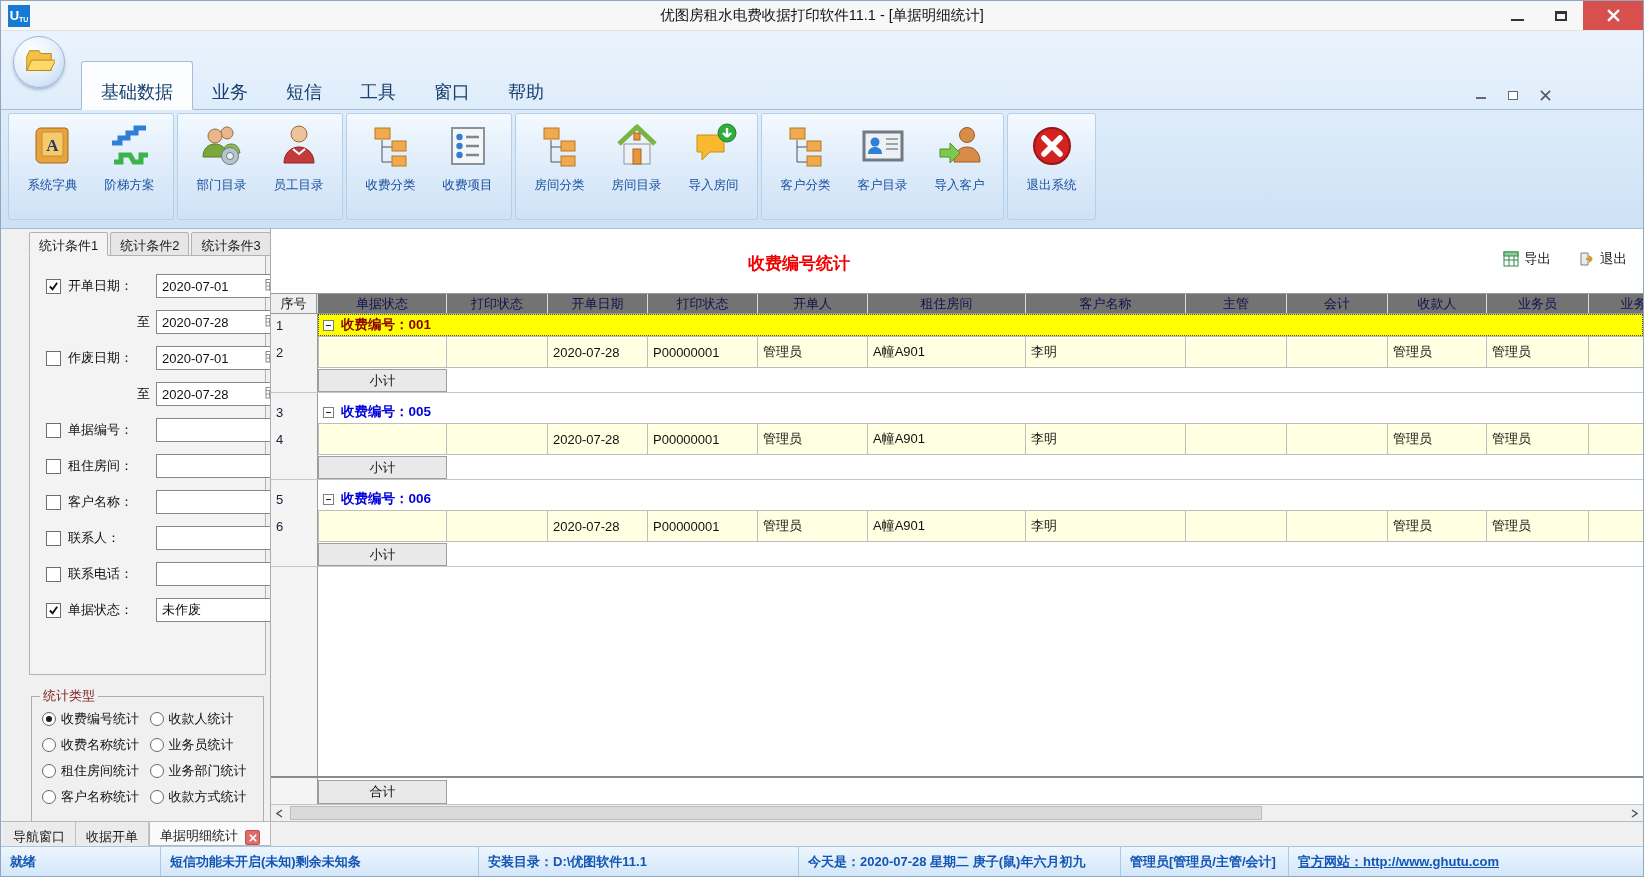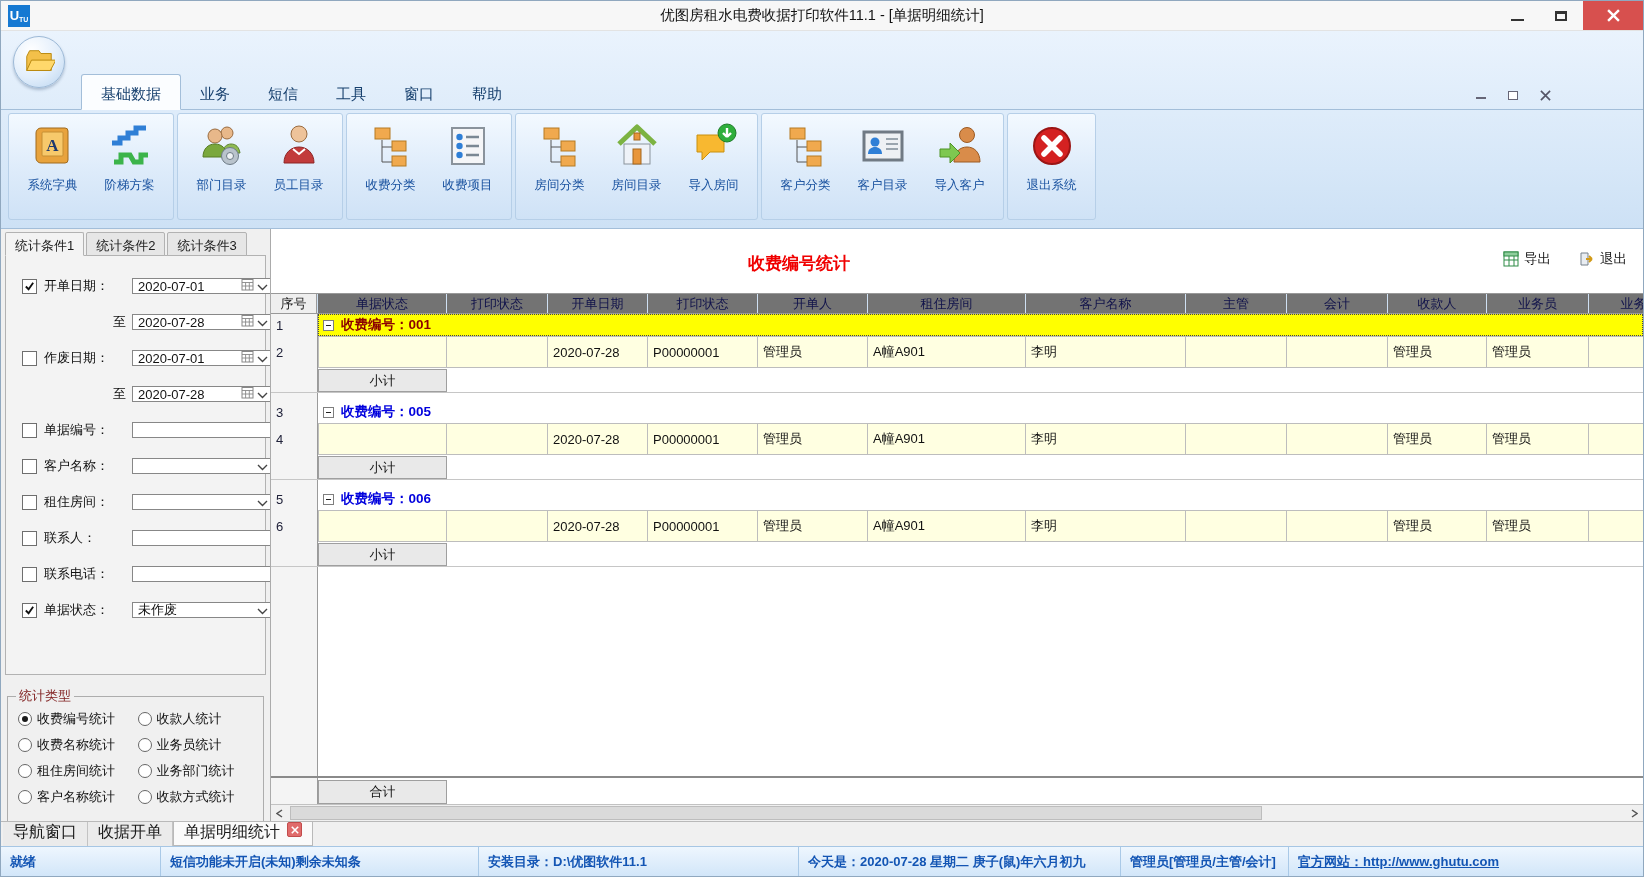--- a/index.html
+++ b/index.html
@@ -19,49 +19,49 @@
   .glyph-max{width:12px;height:10px;border:2px solid #333;border-top-width:3px;}
   .tb-close{width:60px;background:#d7504e;}
 
   
   .ribbon{flex:0 0 198px;position:relative;background:linear-gradient(#eaf3fd,#d6e7f8 70%,#cde1f5);border-bottom:1px solid #a3bed9;}
   .orb{position:absolute;top:5px;left:12px;width:52px;height:52px;border-radius:50%;z-index:6;cursor:pointer;
     background:radial-gradient(circle at 35% 28%,#ffffff,#e2eefb 55%,#b9d4ef);border:1px solid #9db9d6;
     box-shadow:0 2px 3px rgba(40,70,110,.3);display:flex;align-items:center;justify-content:center;}
   .tabrow{position:absolute;top:50px;left:0;right:0;height:29px;display:flex;align-items:flex-end;
     padding-left:80px;border-bottom:1px solid #a3bed9;}
-  .rtab{padding:10px 19px 5px;font-size:15px;color:#17406e;cursor:pointer;white-space:nowrap;text-align:center;}
+  .rtab{padding:18px 19px 5px;font-size:18px;color:#17406e;cursor:pointer;white-space:nowrap;text-align:center;}
   .rtab.active{background:#fbfdff;border:1px solid #a3bed9;border-bottom:1px solid #fbfdff;border-radius:3px 3px 0 0;margin-bottom:-1px;}
   .win-ctrls{position:absolute;right:92px;top:9px;display:flex;gap:20px;align-items:center;}
   .wc{width:12px;height:11px;display:flex;align-items:center;justify-content:center;cursor:pointer;}
   .wc-min{border-bottom:2px solid #667;width:10px;height:6px;}
   .wc-max{border:1px solid #667;width:10px;height:9px;background:#fff;}
   .ribbon-body{position:absolute;top:79px;left:0;right:0;bottom:5px;display:flex;padding:3px 0 3px 7px;}
   .rgroup{display:flex;align-items:flex-start;padding:3px 5px;margin-right:3px;
     background:linear-gradient(#f3f9ff,#ddebfa 55%,#cfe2f6);border:1px solid #b6cfe8;border-radius:3px;}
   .ritem{width:77px;display:flex;flex-direction:column;align-items:center;padding-top:3px;cursor:pointer;}
   .ricon{width:46px;height:46px;margin-top:3px;}
   .ricon svg{width:46px;height:46px;}
   .rlabel{margin-top:8px;font-size:12.5px;color:#17509e;white-space:nowrap;}
 
   
   .workspace{flex:1 1 auto;min-height:0;display:flex;background:#f0f0f0;}
-  .left-panel{flex:0 0 270px;border-right:1px solid #ababab;background:#f0f0f0;overflow:hidden;padding-top:3px;position:relative;}
+  .left-panel{flex:0 0 270px;border-right:1px solid #ababab;background:#f0f0f0;overflow:hidden;padding-top:3px;position:relative;padding-left:24px;}
   .cond-tabs{display:flex;height:24px;padding-left:4px;position:relative;z-index:2;margin-bottom:-1px;}
   .ctab{padding:4px 9px 3px;font-size:13px;color:#1a1a1a;border:1px solid #b2b2b2;background:#e6e6e6;
     margin-right:2px;border-radius:2px 2px 0 0;cursor:pointer;white-space:nowrap;}
   .ctab.active{background:#f3f3f3;border-bottom:1px solid #f3f3f3;}
   .filter-box{margin:0 4px;border:1px solid #b2b2b2;background:#f3f3f3;padding:12px 8px 6px;height:420px;}
   .frow{display:flex;align-items:center;height:36px;}
   .fcheck{flex:none;width:15px;height:15px;border:1px solid #6e6e6e;background:#fff;margin-left:8px;
     display:flex;align-items:center;justify-content:center;cursor:pointer;}
   .fcheck.hidden{visibility:hidden;}
   .flabel{flex:none;width:88px;font-size:13px;color:#111;margin-left:7px;white-space:nowrap;}
   .flabel.subl{text-align:right;padding-right:6px;}
-  .fcontrol{flex:none;width:140px;height:16px;background:#fff;border:1px solid #878787;display:flex;align-items:center;
+  .fcontrol{flex:none;width:140px;height:24px;background:#fff;border:1px solid #878787;display:flex;align-items:center;
     font-size:13px;color:#111;padding-left:5px;position:relative;cursor:pointer;}
   .fctl-icons{position:absolute;right:3px;top:0;bottom:0;display:flex;align-items:center;gap:3px;}
   .stat-type{margin:12px 6px 0;border:1px solid #adadad;padding:1px 8px 6px;background:#f0f0f0;height:150px;}
   .stat-type legend{font-size:13px;color:#7f1d1d;padding:0 3px;}
   .stat-grid{display:grid;grid-template-columns:1fr 1fr;}
   .sopt{display:flex;align-items:center;height:26px;font-size:13px;color:#111;cursor:pointer;white-space:nowrap;}
   .radio{flex:none;width:14px;height:14px;border:1px solid #676767;border-radius:50%;background:#fff;margin:0 5px 0 2px;position:relative;}
   .radio.on::after{content:"";position:absolute;left:3px;top:3px;right:3px;bottom:3px;border-radius:50%;background:#1a1a1a;}
 
   
@@ -100,21 +100,21 @@
   .total-cell{flex:none;height:24px;margin-top:2px;background:#e9e9e9;border:1px solid #9f9f9f;
     display:flex;align-items:center;justify-content:center;font-size:13px;color:#111;}
 
   .hscroll{flex:0 0 17px;background:#f0f0f0;border-top:1px solid #c2c2c2;position:relative;}
   .hs-arrow{position:absolute;top:0;bottom:0;width:17px;display:flex;align-items:center;justify-content:center;cursor:pointer;}
   .hs-left{left:0;} .hs-right{right:0;}
   .hs-thumb{position:absolute;left:19px;width:972px;top:1px;bottom:1px;background:#dadada;border:1px solid #bdbdbd;cursor:pointer;}
 
   
   .bottom-tabs{flex:0 0 25px;background:#f0f0f0;border-top:1px solid #b9b9b9;display:flex;align-items:stretch;padding-left:2px;}
-  .btab{display:flex;align-items:flex-start;padding:0 10px;font-size:16px;color:#1a1a1a;border-right:1px solid #c3c3c3;
+  .btab{display:flex;align-items:flex-end;padding:0 10px;font-size:13px;color:#1a1a1a;border-right:1px solid #c3c3c3;
     background:#ebebeb;cursor:pointer;white-space:nowrap;}
   .btab.active{background:#fafafa;border:1px solid #b9b9b9;border-top:none;}
   .close-badge{width:15px;height:15px;background:#e06b6b;border:1px solid #c24c4c;border-radius:2px;margin-left:7px;
     display:flex;align-items:center;justify-content:center;cursor:pointer;}
 
   .statusbar{flex:0 0 30px;background:linear-gradient(#eef6fe,#d2e6f9);border-top:1px solid #a6c6e4;display:flex;align-items:stretch;overflow:hidden;}
   .sseg{display:flex;align-items:center;padding:0 9px;font-size:13px;font-weight:bold;color:#1355b4;
     border-right:1px solid #a9c9e7;white-space:nowrap;overflow:hidden;flex:none;}
   .sseg:last-child{flex:1;border-right:none;}
   .sseg.link{text-decoration:underline;cursor:pointer;}
@@ -383,33 +383,33 @@
           <div class="frow">
             <div class="fcheck"></div>
             <div class="flabel">单据编号：</div>
             <div class="fcontrol">
               <span class="fval"></span>
               <span class="fctl-icons"></span>
             </div>
           </div>
           <div class="frow">
             <div class="fcheck"></div>
-            <div class="flabel">客户名称：</div>
+            <div class="flabel">租住房间：</div>
             <div class="fcontrol">
               <span class="fval"></span>
               <span class="fctl-icons">
                 <span><svg width="11" height="7" viewBox="0 0 11 7">
                     <polyline points="1,1 5.5,5.5 10,1" fill="none" stroke="#444" stroke-width="1.4"></polyline>
                   </svg></span>
               </span>
             </div>
           </div>
           <div class="frow">
             <div class="fcheck"></div>
-            <div class="flabel">租住房间：</div>
+            <div class="flabel">客户名称：</div>
             <div class="fcontrol">
               <span class="fval"></span>
               <span class="fctl-icons">
                 <span><svg width="11" height="7" viewBox="0 0 11 7">
                     <polyline points="1,1 5.5,5.5 10,1" fill="none" stroke="#444" stroke-width="1.4"></polyline>
                   </svg></span>
               </span>
             </div>
           </div>
           <div class="frow">

